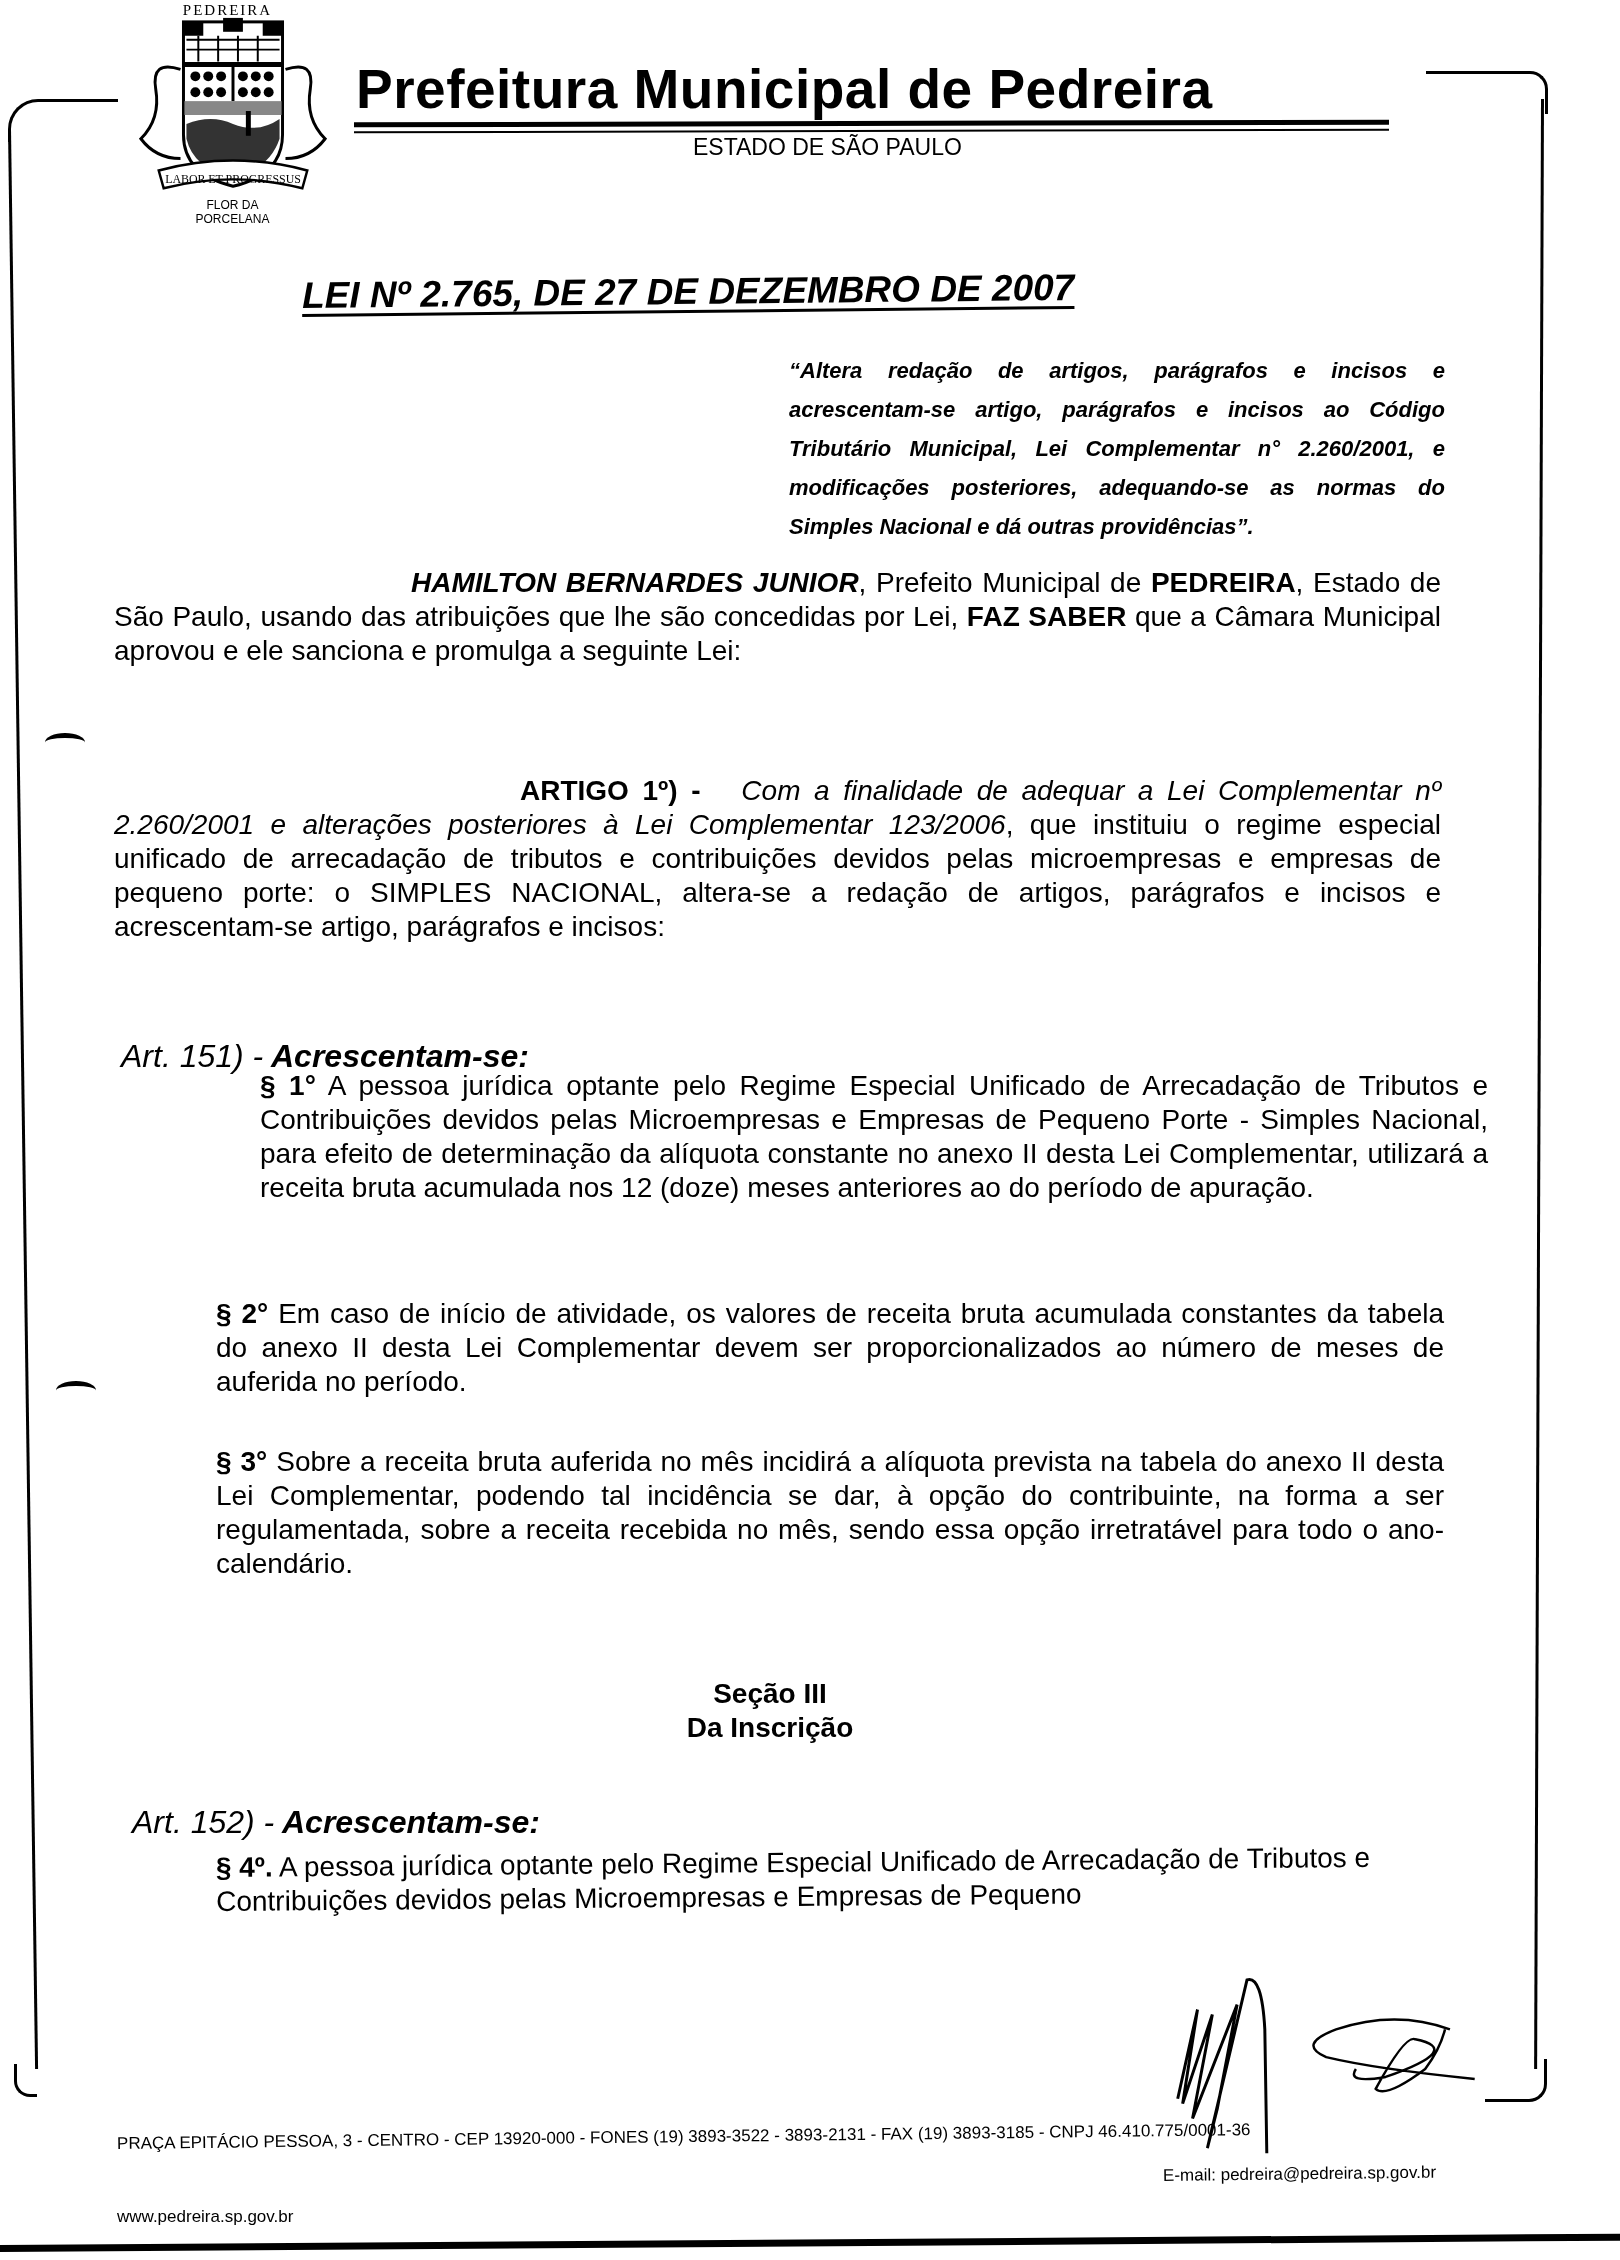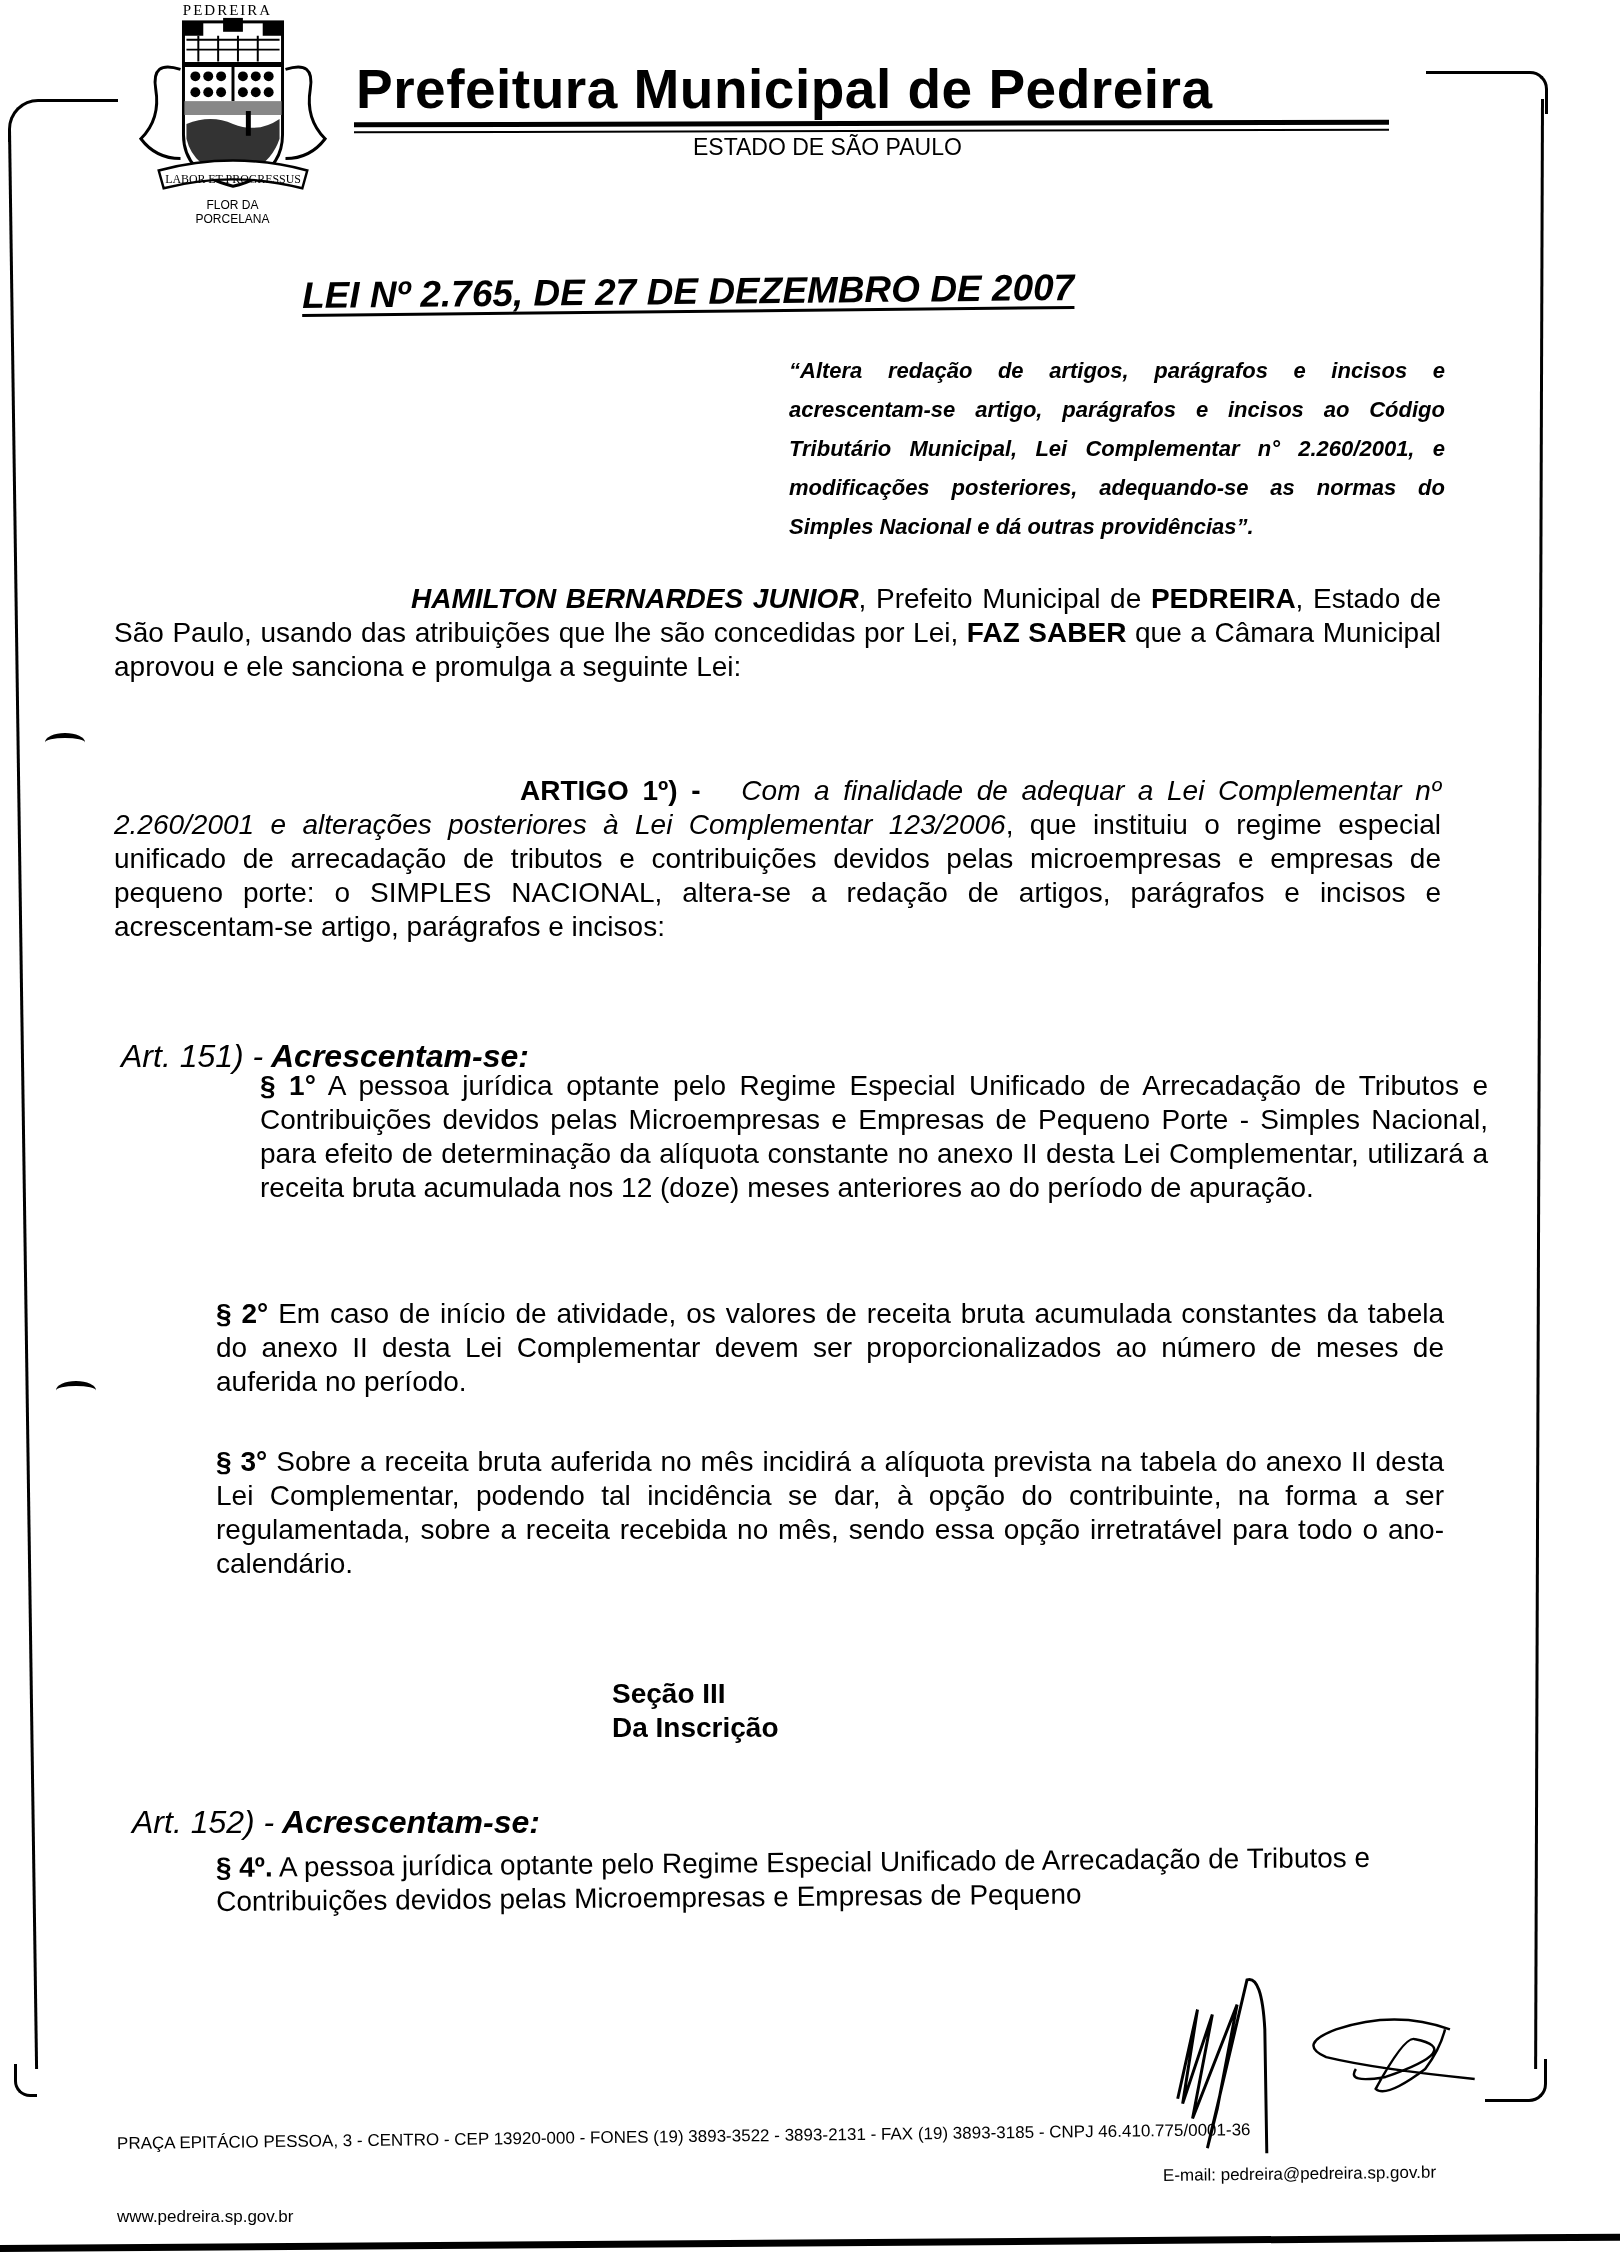--- a/index.html
+++ b/index.html
@@ -35,29 +35,29 @@
   .header-subtitle { left: 693px; top: 134px; font-size: 23px; white-space: nowrap; }
 
   .law-title { left: 302px; top: 275px; font-size: 37px; font-weight: bold; font-style: italic;
     text-decoration: underline; text-decoration-thickness: 3px; text-underline-offset: 6px;
     white-space: nowrap; transform: rotate(-0.6deg); transform-origin: left; }
 
   .summary { left: 789px; top: 351px; width: 656px; font-size: 22px; font-weight: bold; font-style: italic;
     line-height: 39px; text-align: justify; }
 
   .body-text { font-size: 28px; line-height: 34px; text-align: justify; }
-  .preamble { left: 114px; top: 582px; width: 1327px; text-indent: 297px; }
+  .preamble { left: 114px; top: 566px; width: 1327px; text-indent: 297px; }
   .art1 { left: 114px; top: 774px; width: 1327px; text-indent: 406px; }
   .art-heading { font-size: 32px; font-style: italic; font-weight: bold; white-space: nowrap; }
   .art151 { left: 121px; top: 1038px; }
   .para { left: 216px; width: 1228px; }
   .p1 { top: 1069px; margin-left: 44px; }
   .p2 { top: 1297px; }
   .p3 { top: 1445px; }
-  .section-title { left: 612px; top: 1677px; width: 416px; font-size: 28px; font-weight: bold; line-height: 34px; }
+  .section-title { left: 562px; top: 1677px; width: 416px; text-align: center; font-size: 28px; font-weight: bold; line-height: 34px; }
   .art152 { left: 132px; top: 1804px; }
   .p4 { top: 1851px; transform: rotate(-0.5deg); transform-origin: left; }
 
   .bold { font-weight: bold; }
   .italic { font-style: italic; }
   .bi { font-weight: bold; font-style: italic; }
 
   .signatures { left: 1148px; top: 1970px; width: 396px; height: 198px; }
   .punch { width: 40px; height: 14px; border-top: 5px solid #000; border-radius: 50% 50% 0 0; }
   .punch-1 { left: 45px; top: 733px; }

